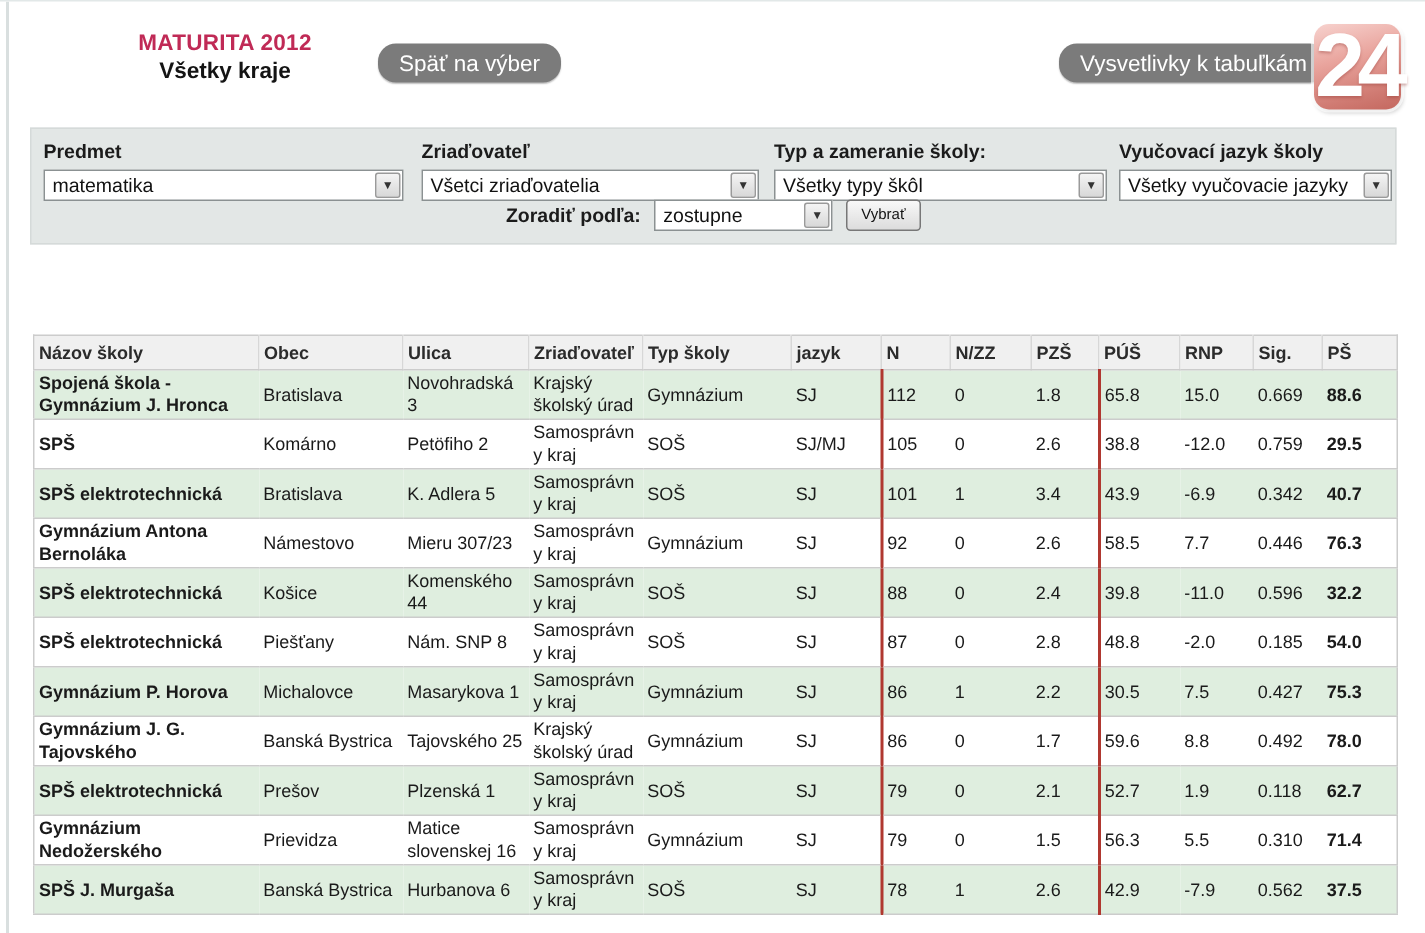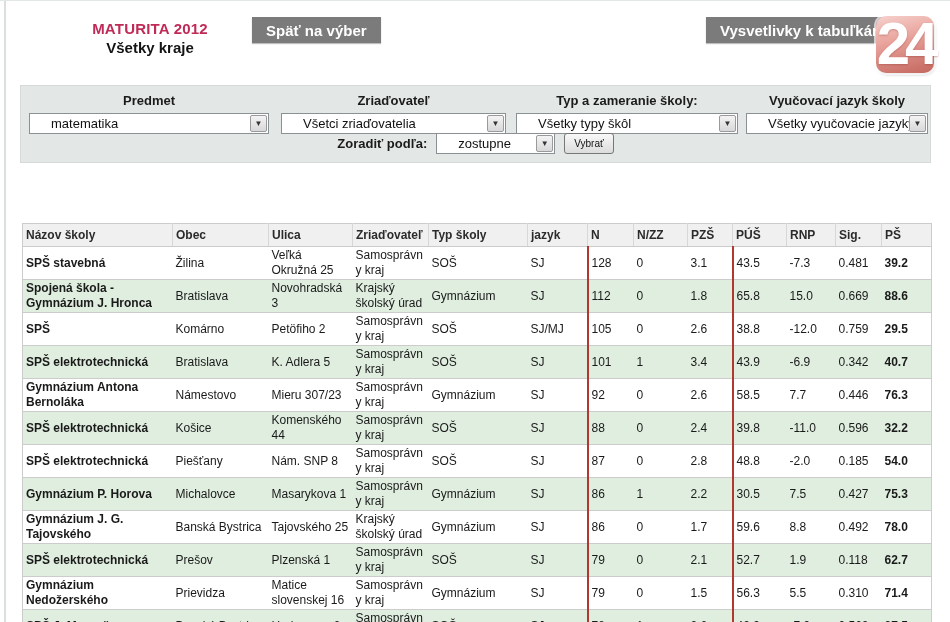--- a/index.html
+++ b/index.html
@@ -15,23 +15,23 @@
     position:absolute; left:4px; top:0; width:2px; height:622px;
     background:#d9dfdf;
   }
 
   
   .page-title { position:absolute; left:60px; top:19px; width:180px; text-align:center; }
   .page-title .t1 { font-size:15px; font-weight:bold; color:#c02a56; letter-spacing:.2px; }
   .page-title .t2 { font-size:15px; font-weight:bold; color:#141414; margin-top:2px; }
 
   .big-btn {
-    position:absolute; top:16px; height:26px;
-    background:#7b7b7b; color:#fff; font-weight:bold; font-size:15px;
-    border:none; border-radius:0; padding:0 14px; cursor:pointer;
+    position:absolute; top:28px; height:26px;
+    background:#7b7b7b; color:#fff; font-weight:normal; font-size:15px;
+    border:none; border-radius:12px; padding:0 14px; cursor:pointer;
     box-shadow:0 1px 1px rgba(0,0,0,.25);
     white-space:nowrap;
   }
   .btn-back { left:252px; }
   .btn-legend { left:706px; }
 
   .logo24 {
     position:absolute; left:876px; top:15px; width:58px; height:57px;
     border-radius:10px;
     background:linear-gradient(165deg,#f7d2ce 0%,#e9a49d 40%,#d07b73 78%,#c4685f 100%);
@@ -41,34 +41,34 @@
     text-shadow:0 1px 2px rgba(150,60,55,.4);
   }
 
   
   .filters {
     position:absolute; left:20px; top:84px; width:911px; height:78px;
     background:#e3e7e6; border:1px solid #d5dad9;
   }
   .fgroup { position:absolute; top:7px; }
   .fgroup .flabel {
-    display:block; text-align:center; font-size:13px; font-weight:bold; color:#1b1b1b;
+    display:block; font-size:13px; font-weight:bold; color:#1b1b1b;
     margin-bottom:5px; white-space:nowrap;
   }
   .g1 { left:8px;   width:240px; }
   .g2 { left:260px; width:225px; }
   .g3 { left:495px; width:222px; }
   .g4 { left:725px; width:182px; }
 
   .selbox {
     height:21px; background:#ffffff; border:1px solid #8b9192;
     display:flex; align-items:center; position:relative;
     font-size:13px; color:#111; cursor:pointer;
   }
-  .selbox .selval { padding:0 5px; overflow:hidden; white-space:nowrap; flex:1;margin-left:16px; }
+  .selbox .selval { padding:0 5px; overflow:hidden; white-space:nowrap; flex:1; }
   .selbox .selarrow {
     width:17px; height:17px; margin-right:1px; flex:0 0 17px;
     background:linear-gradient(#f4f4f4,#d8d8d8);
     border:1px solid #9a9a9a; border-radius:2px;
     font-size:8px; color:#333; display:flex; align-items:center; justify-content:center;
   }
 
   .sort-row {
     position:absolute; left:0; right:0; top:47px;
     display:flex; justify-content:center; align-items:center; gap:9px;
@@ -194,35 +194,20 @@
         <th>N</th>
         <th>N/ZZ</th>
         <th>PZŠ</th>
         <th>PÚŠ</th>
         <th>RNP</th>
         <th>Sig.</th>
         <th>PŠ</th>
       </tr>
   </thead>
   <tbody>
-      <tr>
-        <td class="c0">SPŠ stavebná</td>
-        <td class="c1">Žilina</td>
-        <td class="c2">Veľká Okružná 25</td>
-        <td class="c3">Samosprávny kraj</td>
-        <td class="c4">SOŠ</td>
-        <td class="c5">SJ</td>
-        <td class="c6">128</td>
-        <td class="c7">0</td>
-        <td class="c8">3.1</td>
-        <td class="c9">43.5</td>
-        <td class="c10">-7.3</td>
-        <td class="c11">0.481</td>
-        <td class="c12">39.2</td>
-      </tr>
       <tr class="alt">
         <td class="c0">Spojená škola - Gymnázium J. Hronca</td>
         <td class="c1">Bratislava</td>
         <td class="c2">Novohradská 3</td>
         <td class="c3">Krajský školský úrad</td>
         <td class="c4">Gymnázium</td>
         <td class="c5">SJ</td>
         <td class="c6">112</td>
         <td class="c7">0</td>
         <td class="c8">1.8</td>

